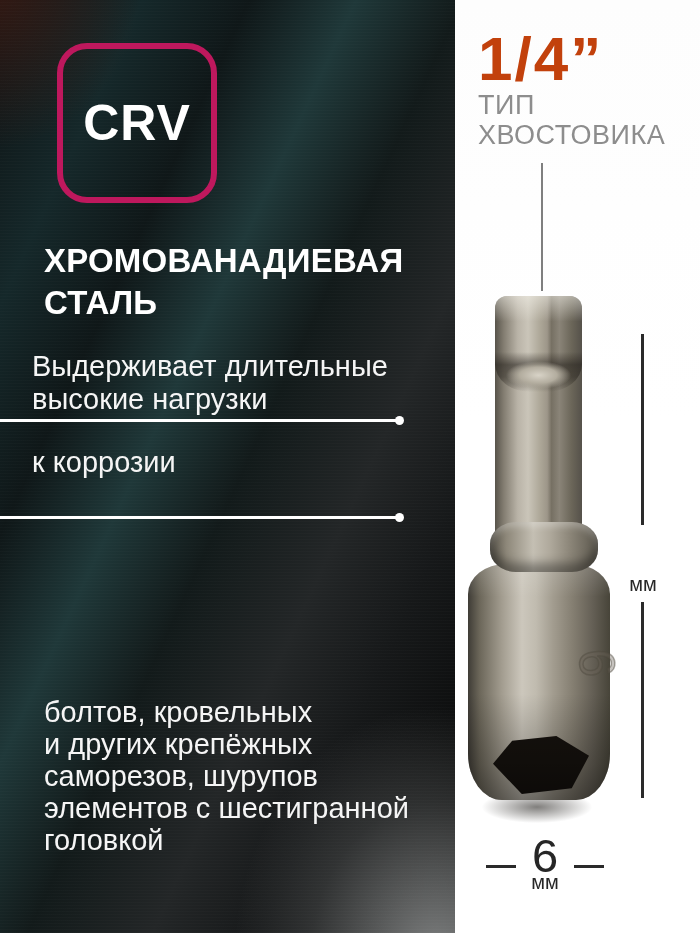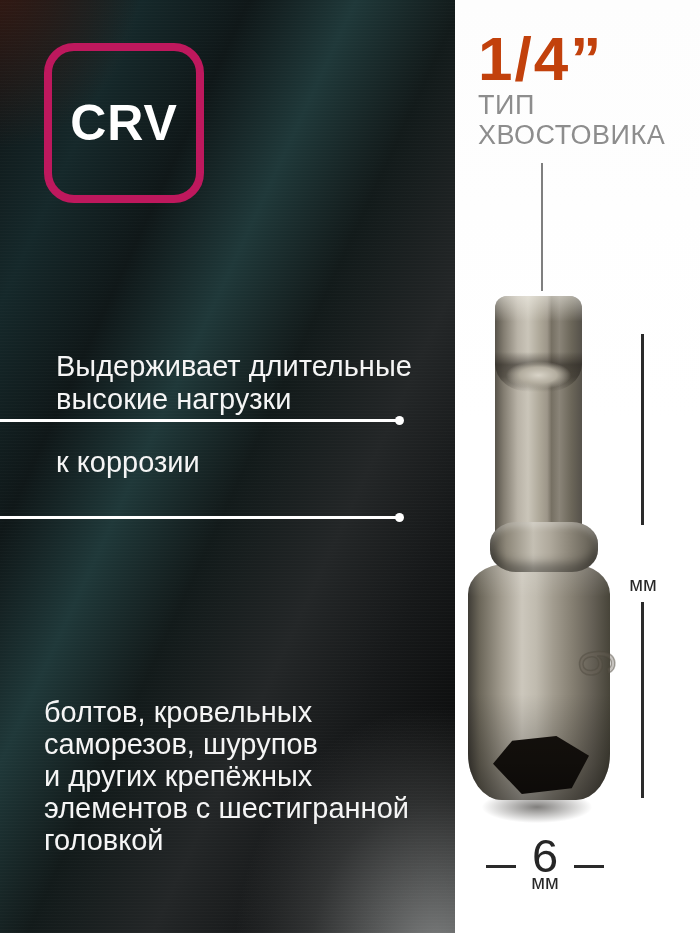--- a/index.html
+++ b/index.html
@@ -16,35 +16,35 @@
       radial-gradient(62% 38% at 96% 103%, rgba(150,152,152,0.85) 0%, rgba(95,97,97,0.40) 45%, rgba(0,0,0,0) 72%),
       radial-gradient(55% 30% at -2% -2%, rgba(74,30,20,0.65) 0%, rgba(0,0,0,0) 60%),
       linear-gradient(115deg, #0d1112 0%, #15282a 16%, #0f1718 28%, #1f3839 40%, #121a1a 52%, #232627 66%, #161819 78%, #0b0c0c 92%, #070808 100%);
   }
   .panel-white{
     position:absolute;left:455px;top:0;width:245px;height:933px;
     background:linear-gradient(180deg,#fdfdfd 0%,#ffffff 45%,#ffffff 100%);
   }
   
   .badge{
-    position:absolute;left:44px;top:43px;width:160px;height:160px;
-    border:8px solid #be185d;border-radius:30px;box-sizing:border-box;
+    position:absolute;left:57px;top:43px;width:160px;height:160px;
+    border:6px solid #be185d;border-radius:30px;box-sizing:border-box;
     display:flex;align-items:center;justify-content:center;
   }
   .badge span{font-size:50px;font-weight:700;color:#ffffff;letter-spacing:1px;}
   
   .shank-header{position:absolute;left:478px;top:28px;}
   .shank-size{font-size:62px;font-weight:700;color:#c2410c;line-height:62px;letter-spacing:2px;}
   .shank-caption{font-size:27px;color:#8d8d8d;line-height:30px;letter-spacing:0.5px;}
   .leader-line{position:absolute;left:541px;top:163px;width:2px;height:128px;background:#7f7f7f;}
   
   .h-title{position:absolute;left:44px;font-size:33px;font-weight:700;color:#ffffff;line-height:42px;letter-spacing:0.2px;white-space:nowrap;}
   .steel-title{top:240px;}
   .usage-title{top:637px;}
-  .feature{position:absolute;left:56px;font-size:29px;font-weight:400;color:#f5f5f5;line-height:33px;white-space:nowrap;}
+  .feature{position:absolute;left:32px;font-size:29px;font-weight:400;color:#f5f5f5;line-height:33px;white-space:nowrap;}
   .feature-1{top:350px;}
   .feature-2{top:446px;}
   .usage-body{position:absolute;left:44px;top:696px;font-size:29px;font-weight:400;color:#f5f5f5;line-height:32px;white-space:nowrap;}
   .divider{position:absolute;left:0;width:400px;height:3px;background:#ffffff;}
   .divider-1{top:419px;}
   .divider-2{top:516px;}
   .divider .dot{position:absolute;right:-4px;top:-3px;width:9px;height:9px;border-radius:50%;background:#ffffff;}
   
   .bit-shadow{
     position:absolute;left:458px;top:784px;width:158px;height:46px;z-index:1;
@@ -118,38 +118,42 @@
     <span>CRV</span>
   </div>
 
   <div class="shank-header">
     <div class="shank-size">1/4”</div>
     <div class="shank-caption">ТИП</div>
     <div class="shank-caption">ХВОСТОВИКА</div>
   </div>
   <div class="leader-line"></div>
 
+  <div class="h-title steel-title">
+    <div>ХРОМОВАНАДИЕВАЯ</div>
+    <div>СТАЛЬ</div>
+  </div>
   <div class="feature feature-1">
     <div>Выдерживает длительные</div>
     <div>высокие нагрузки</div>
   </div>
   <div class="divider divider-1">
     <span class="dot"></span>
   </div>
   <div class="feature feature-2">
     <div>к коррозии</div>
   </div>
   <div class="divider divider-2">
     <span class="dot"></span>
   </div>
 
   <div class="usage-body">
     <div>болтов, кровельных</div>
+    <div>и других крепёжных</div>
     <div>саморезов, шурупов</div>
-    <div>и других крепёжных</div>
     <div>элементов с шестигранной</div>
     <div>головкой</div>
   </div>
 
   <div>
     <div class="bit-shadow"></div>
     <div class="bit-shank"></div>
     <div class="bit-groove"></div>
     <div class="bit-collar"></div>
     <div class="bit-head">

